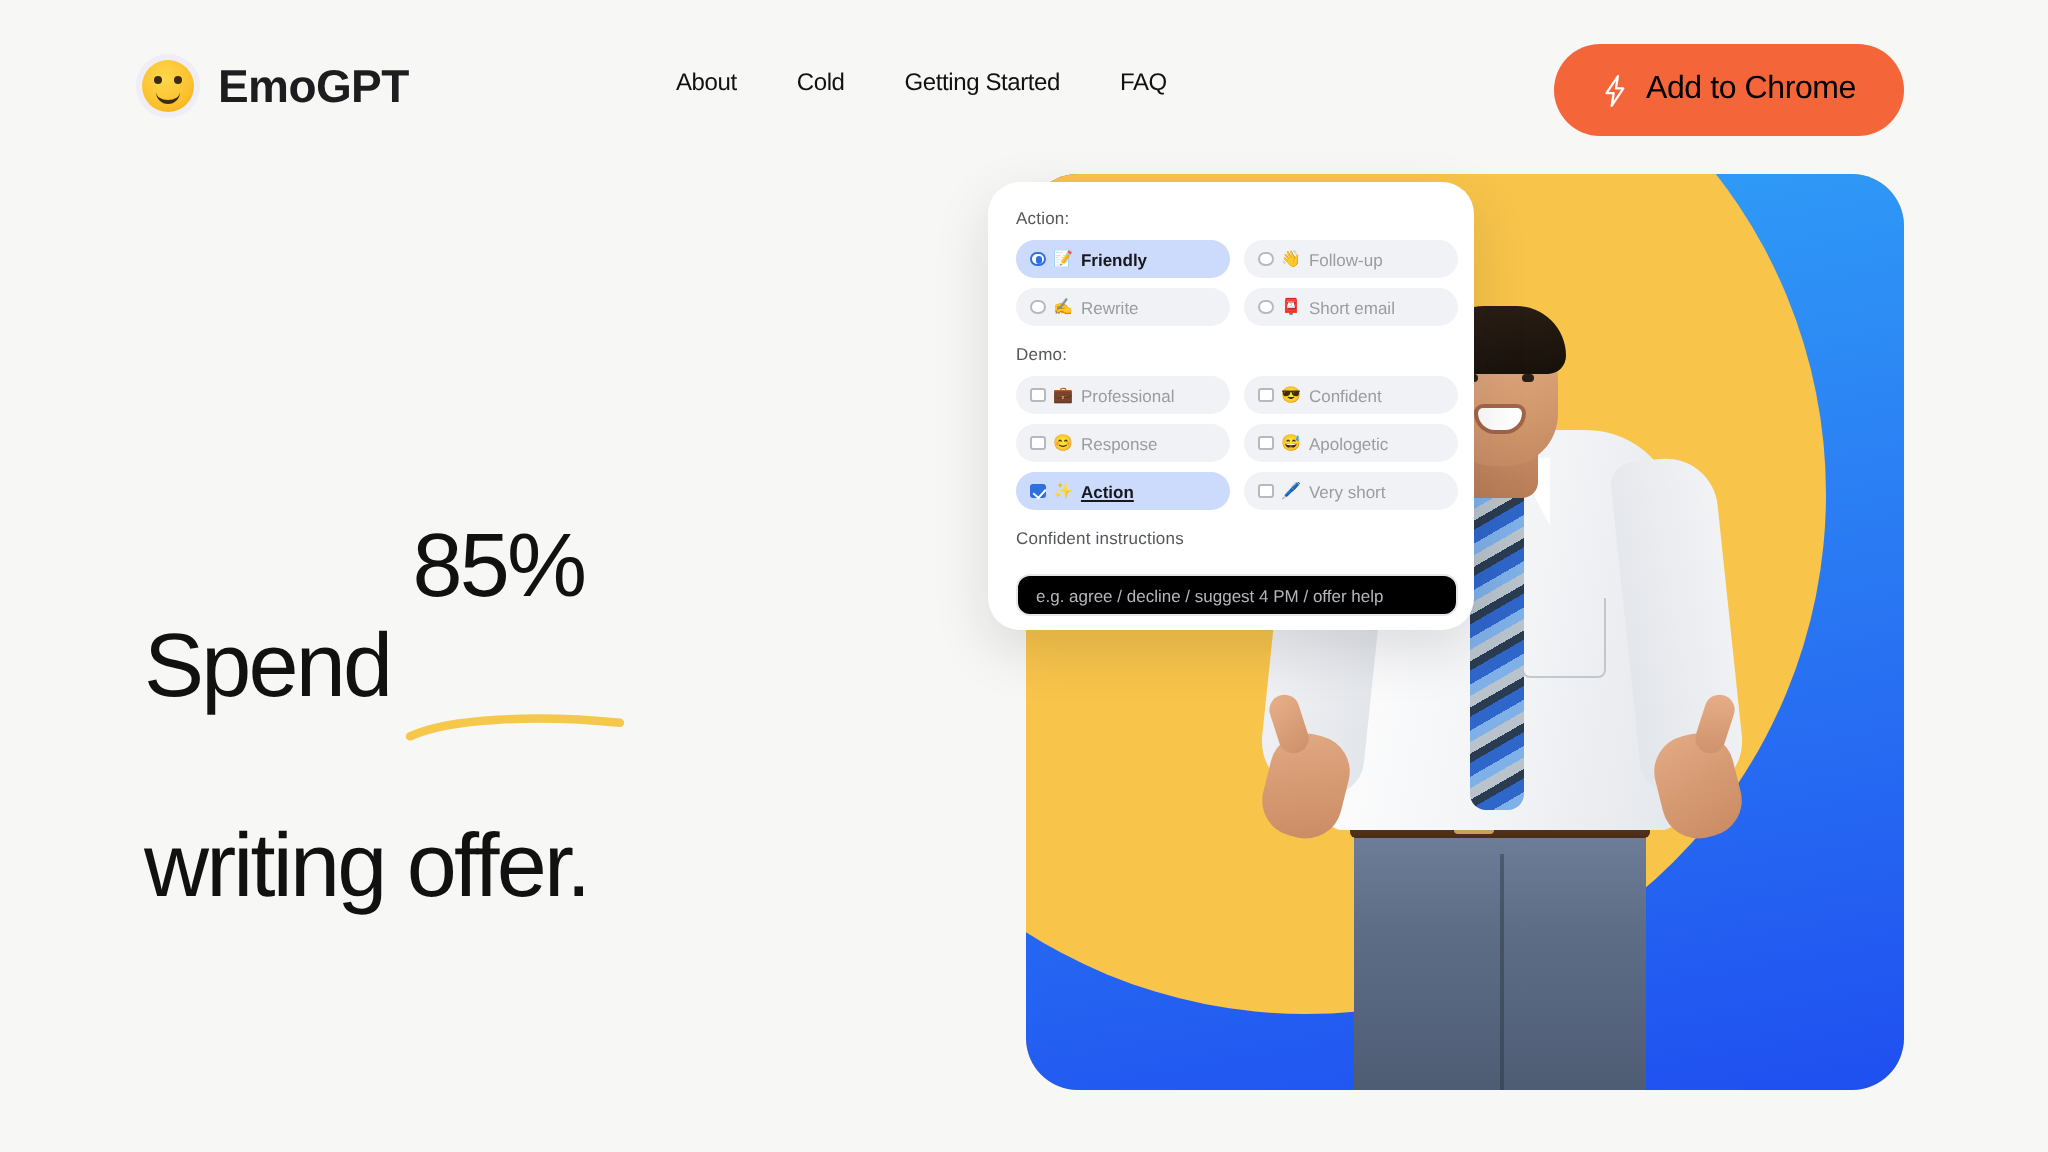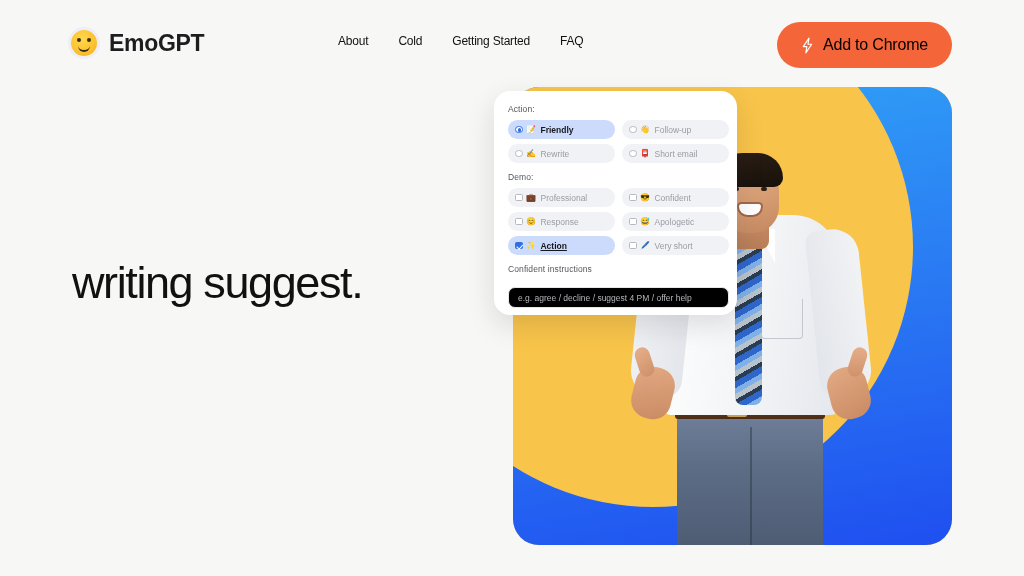--- a/index.html
+++ b/index.html
@@ -258,21 +258,26 @@
     <button class="btn-nav">
       <svg class="bolt" viewBox="0 0 14 18">
         <path d="M8.6 1 2.4 10.2h3.9L5.2 17l6.3-9.4H7.5L8.6 1z" fill="none" stroke="#ffffff" stroke-width="1.2" stroke-linejoin="round" stroke-linecap="round"></path>
       </svg>
       <span>Add to Chrome</span>
     </button>
   </div>
 
   <div class="hero-copy">
     <h1 class="headline">
-      <span class="hl-line">writing suggest.</span>
+      <span class="hl-line"><span>Spend </span><span class="hl-accent"><span>85%</span>
+          <svg class="underline-svg" viewBox="0 0 112 16">
+            <path d="M3 13.2C22 4.2 66 2.2 108 6.4" fill="none" stroke="#f5c74a" stroke-width="4.2" stroke-linecap="round"></path>
+          </svg>
+        </span></span>
+      <span class="hl-line">writing offer.</span>
     </h1>
   </div>
 
 
   <div class="visual">
     <div class="bg-blue"></div>
     <div class="bg-yellow2"></div>
 
     <div class="person">
       <div class="p-jeans"></div>

